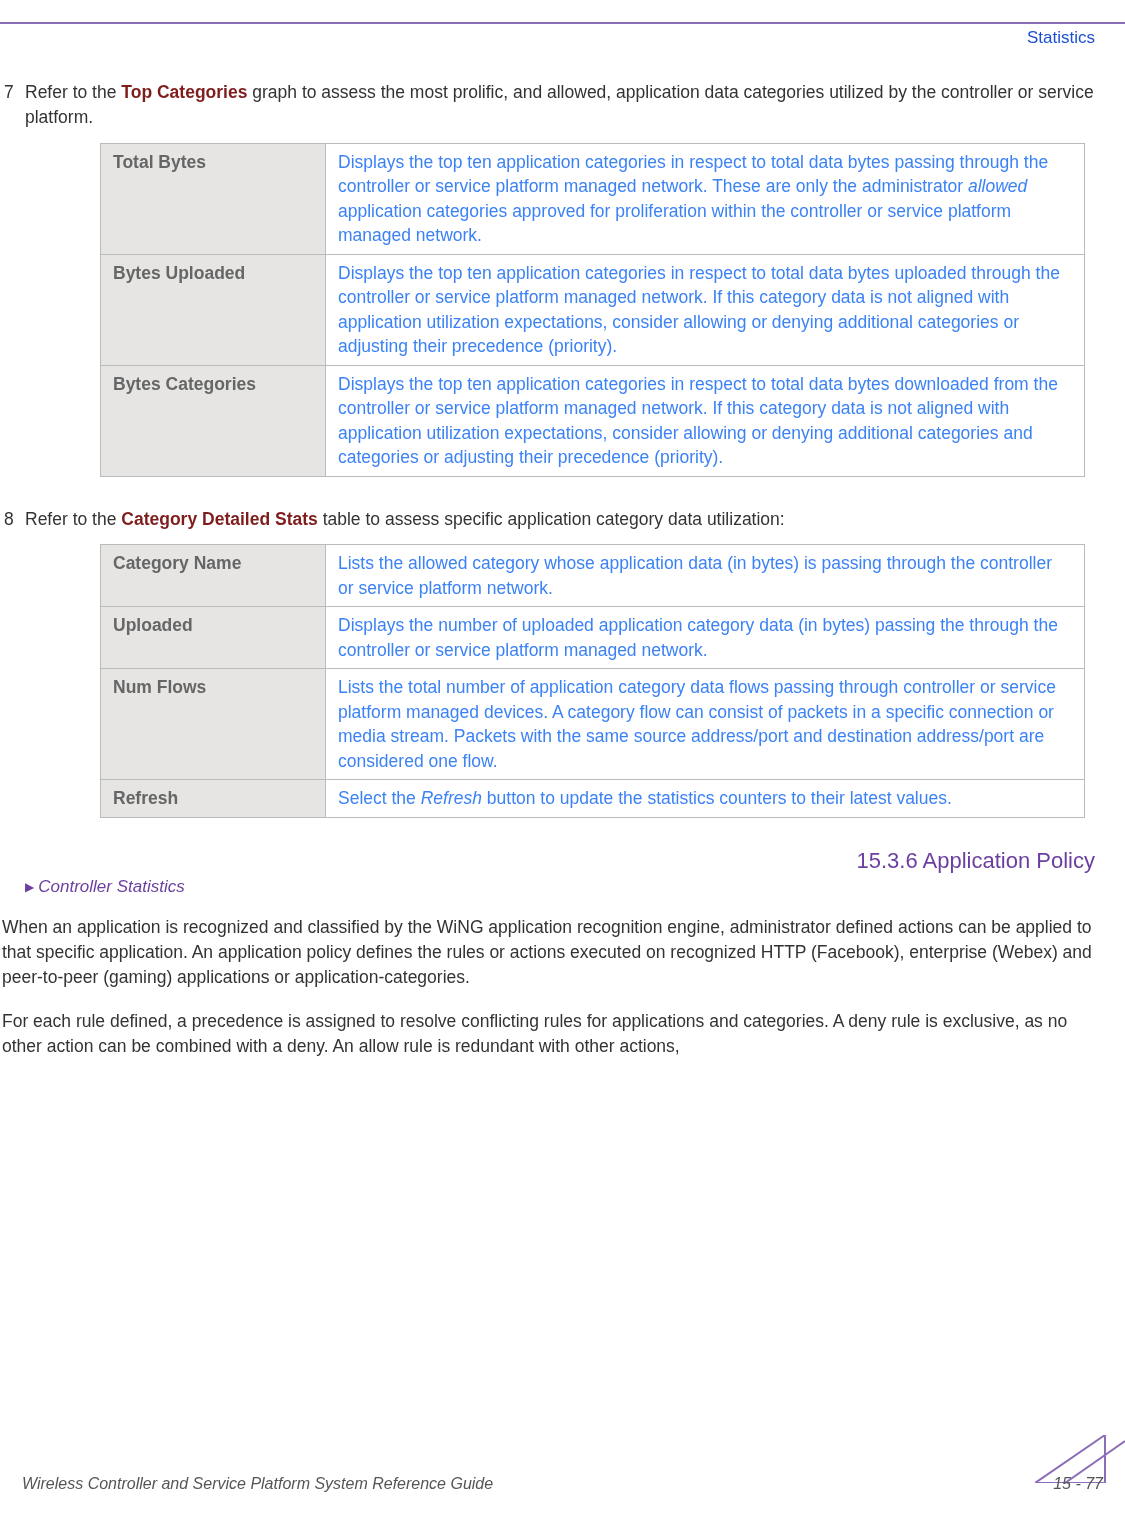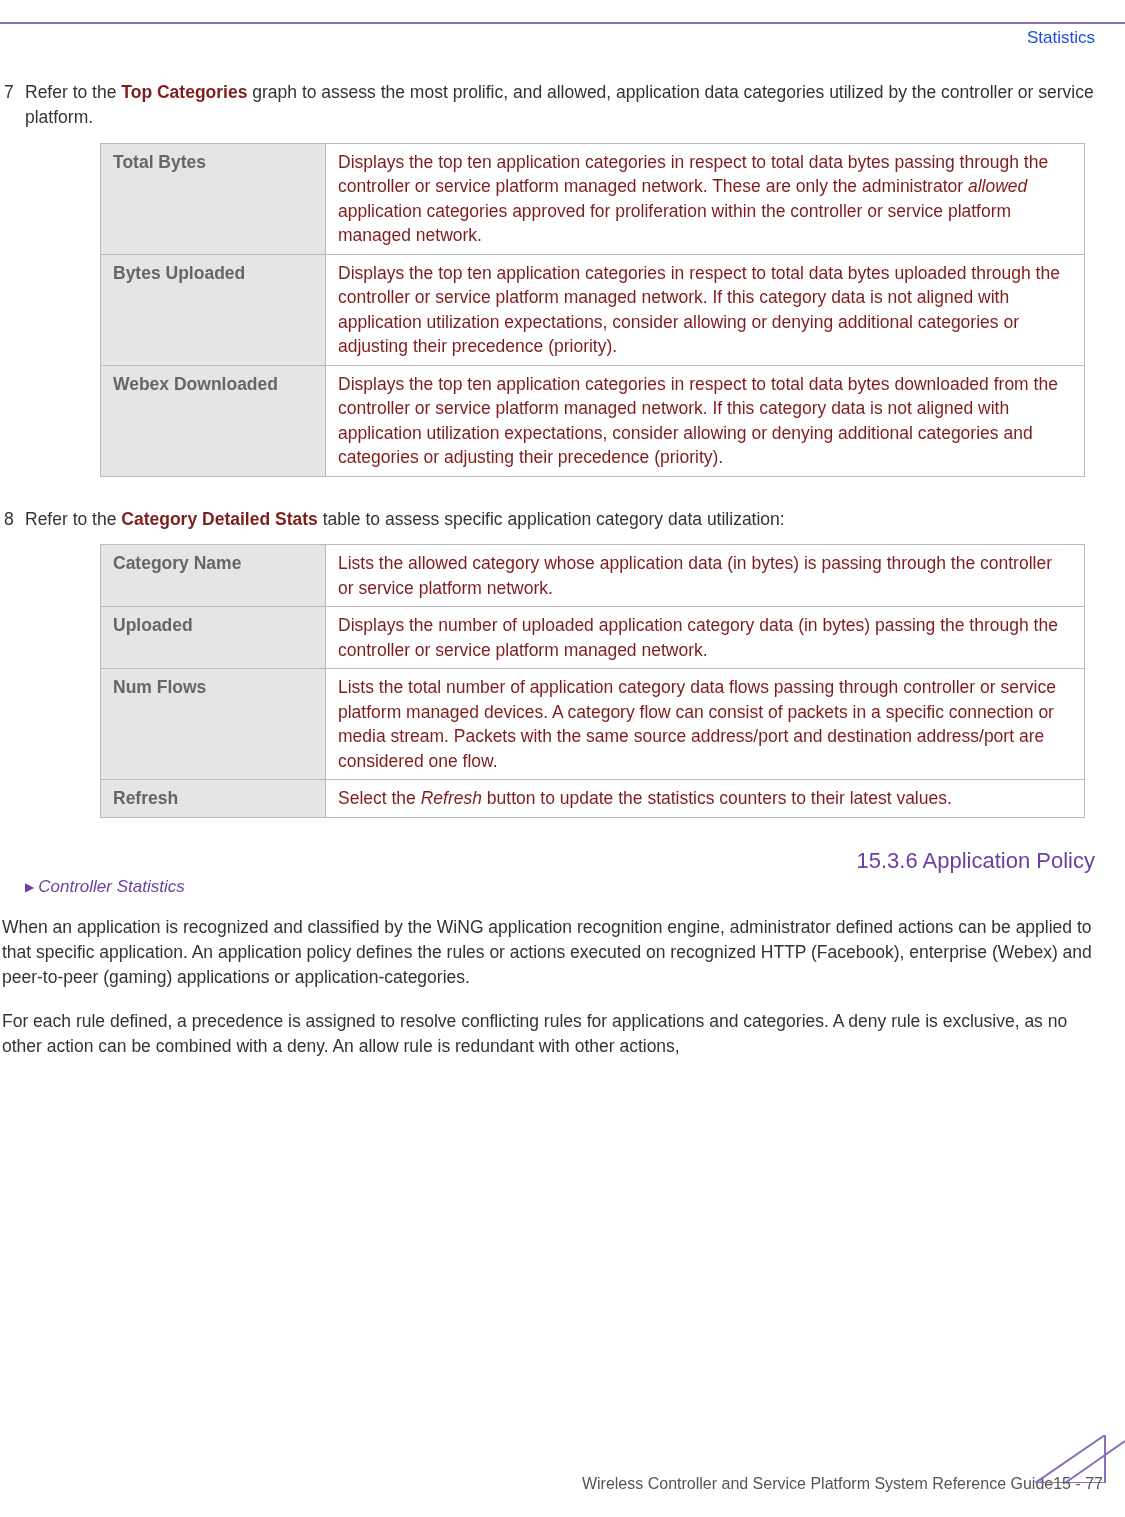--- a/index.html
+++ b/index.html
@@ -62,21 +62,21 @@
       line-height: 1.4;
     }
     .data-table td.term {
       width: 225px;
       background: #e6e5e4;
       font-weight: bold;
       color: #666;
     }
     .data-table td.desc {
       background: #ffffff;
-      color: #7f1d1d;
+      color: #3b82f6;
     }
     .italic-inline { font-style: italic; }
     .section-heading {
       color: #6b3fa0;
       font-weight: normal;
       font-size: 22px;
       margin-top: 25px;
       margin-bottom: 3px;
       margin-left: 2px;
       text-align: right;
@@ -102,22 +102,23 @@
       margin-left: 2px;
       margin-bottom: 18px;
     }
     .footer {
       position: absolute;
       bottom: 24px;
       left: 0;
       right: 0;
       padding: 0 22px;
       display: flex;
-      justify-content: flex-end;
+      justify-content: space-between;
       align-items: center;
+      font-style: italic;
     }
     .footer-text {
       font-size: 16px;
       color: #555;
     }
     .footer-page {
       font-size: 16px;
       color: #555;
       position: relative;
     }
@@ -150,21 +151,21 @@
         <td class="term">Total Bytes</td>
         <td class="desc">
           <span>Displays the top ten application categories in respect to total data bytes passing through the controller or service platform managed network. These are only the administrator </span><span class="italic-inline">allowed</span><span> application categories approved for proliferation within the controller or service platform managed network.</span>
         </td>
       </tr>
       <tr>
         <td class="term">Bytes Uploaded</td>
         <td class="desc">Displays the top ten application categories in respect to total data bytes uploaded through the controller or service platform managed network. If this category data is not aligned with application utilization expectations, consider allowing or denying additional categories or adjusting their precedence (priority).</td>
       </tr>
       <tr>
-        <td class="term">Webex Downloaded</td>
+        <td class="term">Bytes Categories</td>
         <td class="desc">Displays the top ten application categories in respect to total data bytes downloaded from the controller or service platform managed network. If this category data is not aligned with application utilization expectations, consider allowing or denying additional categories and categories or adjusting their precedence (priority).</td>
       </tr>
     </tbody>
       </table>
   </div>
 
   <div class="step-block">
     <div class="step-intro">
       <span class="step-num">8</span>
       <span class="step-text">

